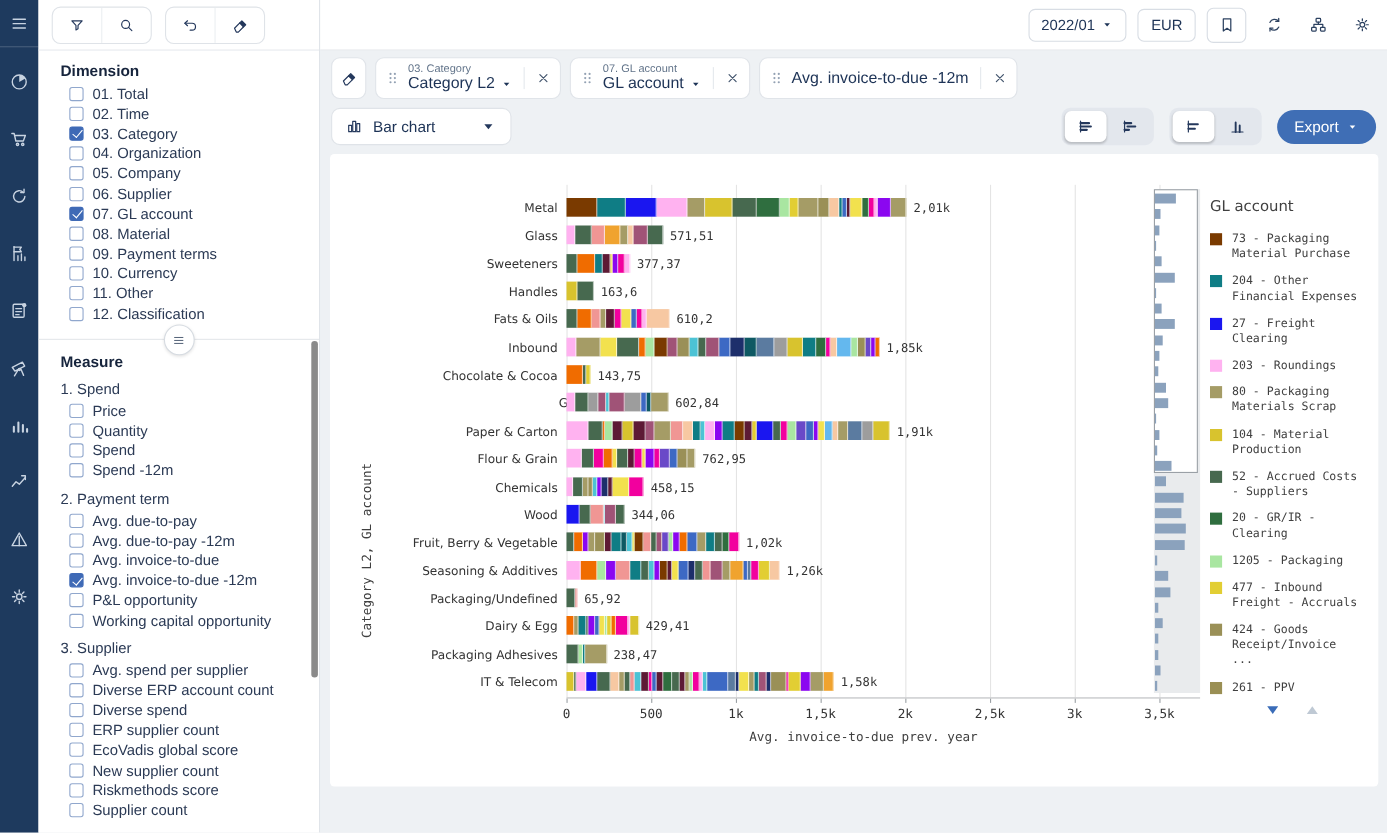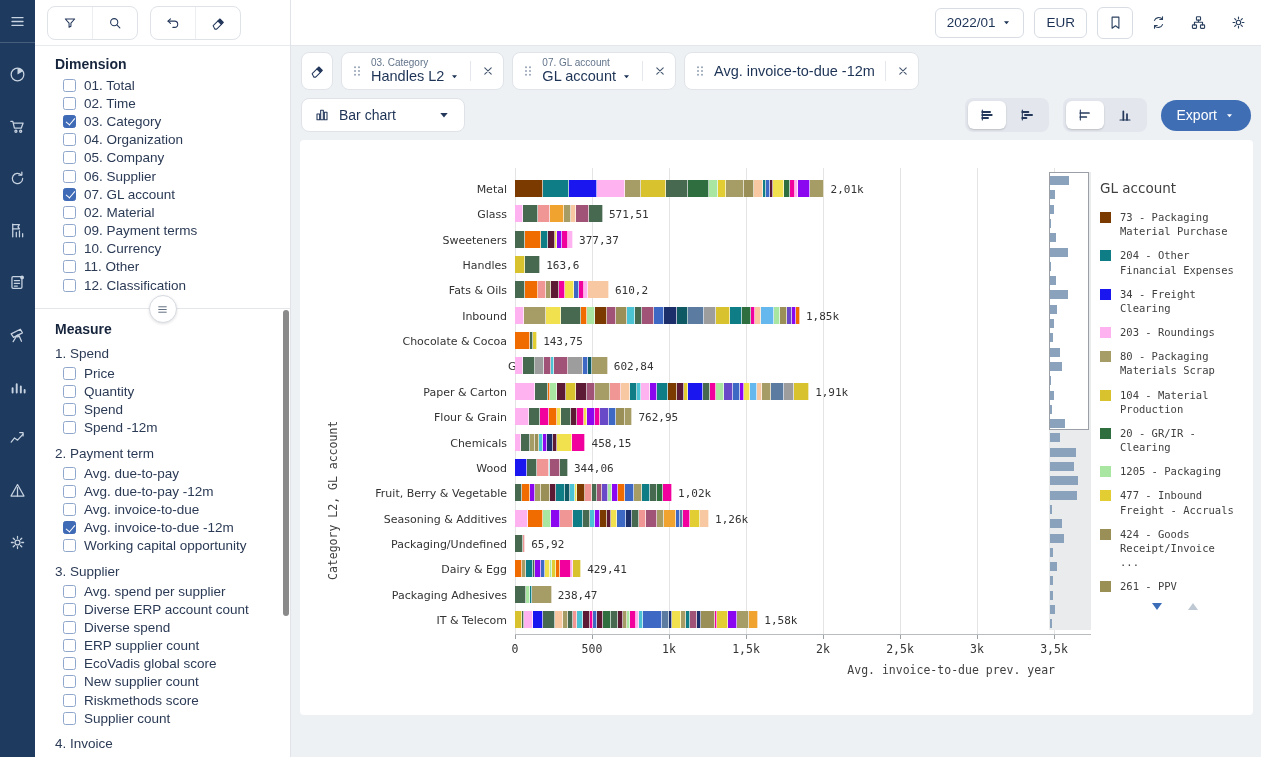--- a/index.html
+++ b/index.html
@@ -64,21 +64,21 @@
   .export .caret{color:#fff;}
   
   .card{position:relative;background:#fff;border-radius:4px;margin:8px 8px 0 9px;height:575px;flex:0 0 auto;overflow:hidden;}
   .mono{font-family:"DejaVu Sans Mono",monospace;}
   .ytitle{position:absolute;left:26px;top:120px;height:320px;display:flex;align-items:center;
      writing-mode:vertical-rl;transform:rotate(180deg);font-family:"DejaVu Sans Mono",monospace;font-size:11.5px;color:#404040;}
   .gridline{position:absolute;top:28px;height:466px;width:1px;background:#e4e4e4;}
   .baseline{position:absolute;top:494px;left:215px;width:576px;height:1px;background:#b9bcbe;}
   .tickmark{position:absolute;top:495px;width:1px;height:4px;background:#9aa0a4;}
   .ticklabel{position:absolute;top:502px;width:44px;text-align:center;font-size:11.5px;color:#333;}
-  .xtitle{position:absolute;top:523px;left:215px;width:540px;text-align:right;font-size:11.5px;color:#404040;}
+  .xtitle{position:absolute;top:523px;left:215px;width:540px;text-align:center;font-size:11.5px;color:#404040;}
   .cat-label{position:absolute;left:0;width:207px;text-align:right;font-size:11px;color:#333;font-family:"DejaVu Sans",sans-serif;}
   .bar{position:absolute;height:17px;display:flex;}
   .seg{height:100%;border-right:1px solid rgba(255,255,255,.65);box-sizing:border-box;}
   .val-label{position:absolute;font-size:11px;color:#333;}
   
   .minimap{position:absolute;left:749px;top:32px;width:42px;height:458px;background:#e9ebed;}
   .mm-viewport{position:absolute;left:0;top:0;width:40px;height:258px;background:#fff;border:1px solid #9aa0a6;box-sizing:border-box;}
   .mm-bar{position:absolute;left:1px;height:9px;background:#8ba2bd;}
   
   .legend{position:absolute;left:800px;top:40px;width:150px;}
@@ -256,21 +256,21 @@
           <div class="chk-row">
             <span class="cb"></span>
             <span>06. Supplier</span>
           </div>
           <div class="chk-row">
             <span class="cb on"></span>
             <span>07. GL account</span>
           </div>
           <div class="chk-row">
             <span class="cb"></span>
-            <span>02. Material</span>
+            <span>08. Material</span>
           </div>
           <div class="chk-row">
             <span class="cb"></span>
             <span>09. Payment terms</span>
           </div>
           <div class="chk-row">
             <span class="cb"></span>
             <span>10. Currency</span>
           </div>
           <div class="chk-row">
@@ -319,20 +319,24 @@
             <span class="cb"></span>
             <span>Avg. due-to-pay -12m</span>
           </div>
           <div class="chk-row">
             <span class="cb"></span>
             <span>Avg. invoice-to-due</span>
           </div>
           <div class="chk-row">
             <span class="cb on"></span>
             <span>Avg. invoice-to-due -12m</span>
+          </div>
+          <div class="chk-row">
+            <span class="cb"></span>
+            <span>P&amp;L opportunity</span>
           </div>
           <div class="chk-row">
             <span class="cb"></span>
             <span>Working capital opportunity</span>
           </div>
           <div class="grp-title">3. Supplier</div>
           <div class="chk-row">
             <span class="cb"></span>
             <span>Avg. spend per supplier</span>
           </div>
@@ -436,21 +440,21 @@
               <circle cx="15.4" cy="5.5" r="1.7"></circle>
               <circle cx="8.6" cy="12" r="1.7"></circle>
               <circle cx="15.4" cy="12" r="1.7"></circle>
               <circle cx="8.6" cy="18.5" r="1.7"></circle>
               <circle cx="15.4" cy="18.5" r="1.7"></circle>
             </svg>
           </span>
         <span class="chip-txt">
           <span class="chip-small">03. Category</span>
           <span class="chip-main">
-              <span>Handles L2</span>
+              <span>Category L2</span>
             <span class="ic caret">
                 <svg viewBox="0 0 24 24">
                   <path d="M6.5 9l5.5 6.6L17.5 9Z" fill="currentColor"></path>
                 </svg>
               </span>
             </span>
         </span>
         <span class="chip-sep"></span>
         <span class="ic chip-x">
             <svg viewBox="0 0 24 24" fill="none" stroke="currentColor" stroke-width="1.6" stroke-linecap="round" stroke-linejoin="round">
@@ -975,33 +979,37 @@
             <div class="lg-item">
               <span class="lg-chip" style="background: rgb(122, 58, 0);"></span>
               <span class="lg-txt">73 - Packaging Material Purchase</span>
             </div>
             <div class="lg-item">
               <span class="lg-chip" style="background: rgb(15, 125, 133);"></span>
               <span class="lg-txt">204 - Other Financial Expenses</span>
             </div>
             <div class="lg-item">
               <span class="lg-chip" style="background: rgb(26, 22, 240);"></span>
-              <span class="lg-txt">34 - Freight Clearing</span>
+              <span class="lg-txt">27 - Freight Clearing</span>
             </div>
             <div class="lg-item">
               <span class="lg-chip" style="background: rgb(255, 178, 240);"></span>
               <span class="lg-txt">203 - Roundings</span>
             </div>
             <div class="lg-item">
               <span class="lg-chip" style="background: rgb(165, 156, 102);"></span>
               <span class="lg-txt">80 - Packaging Materials Scrap</span>
             </div>
             <div class="lg-item">
               <span class="lg-chip" style="background: rgb(216, 195, 46);"></span>
               <span class="lg-txt">104 - Material Production</span>
+            </div>
+            <div class="lg-item">
+              <span class="lg-chip" style="background: rgb(71, 105, 79);"></span>
+              <span class="lg-txt">52 - Accrued Costs - Suppliers</span>
             </div>
             <div class="lg-item">
               <span class="lg-chip" style="background: rgb(47, 110, 63);"></span>
               <span class="lg-txt">20 - GR/IR - Clearing</span>
             </div>
             <div class="lg-item">
               <span class="lg-chip" style="background: rgb(169, 230, 161);"></span>
               <span class="lg-txt">1205 - Packaging</span>
             </div>
             <div class="lg-item">

